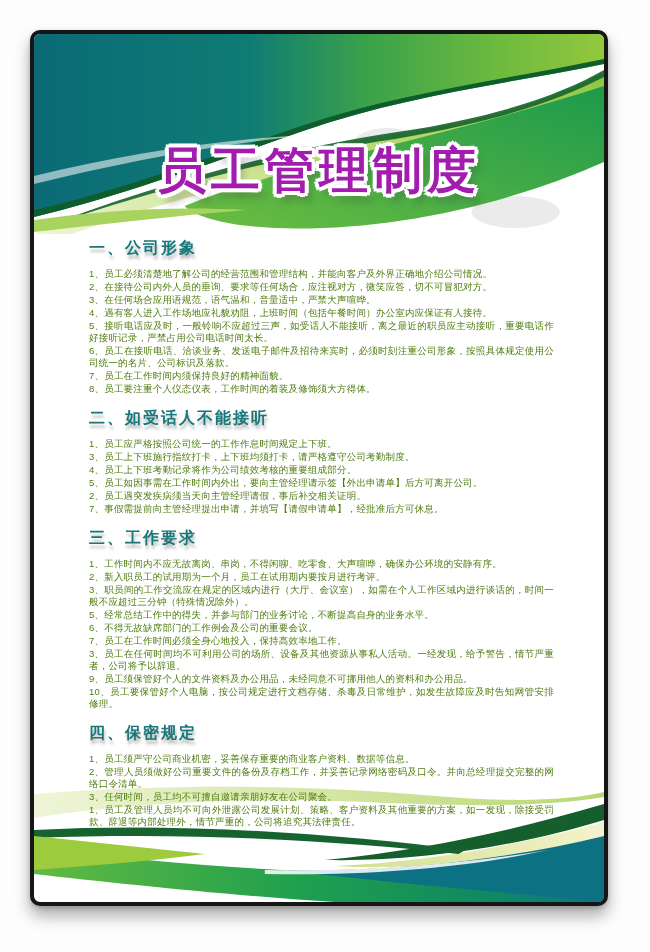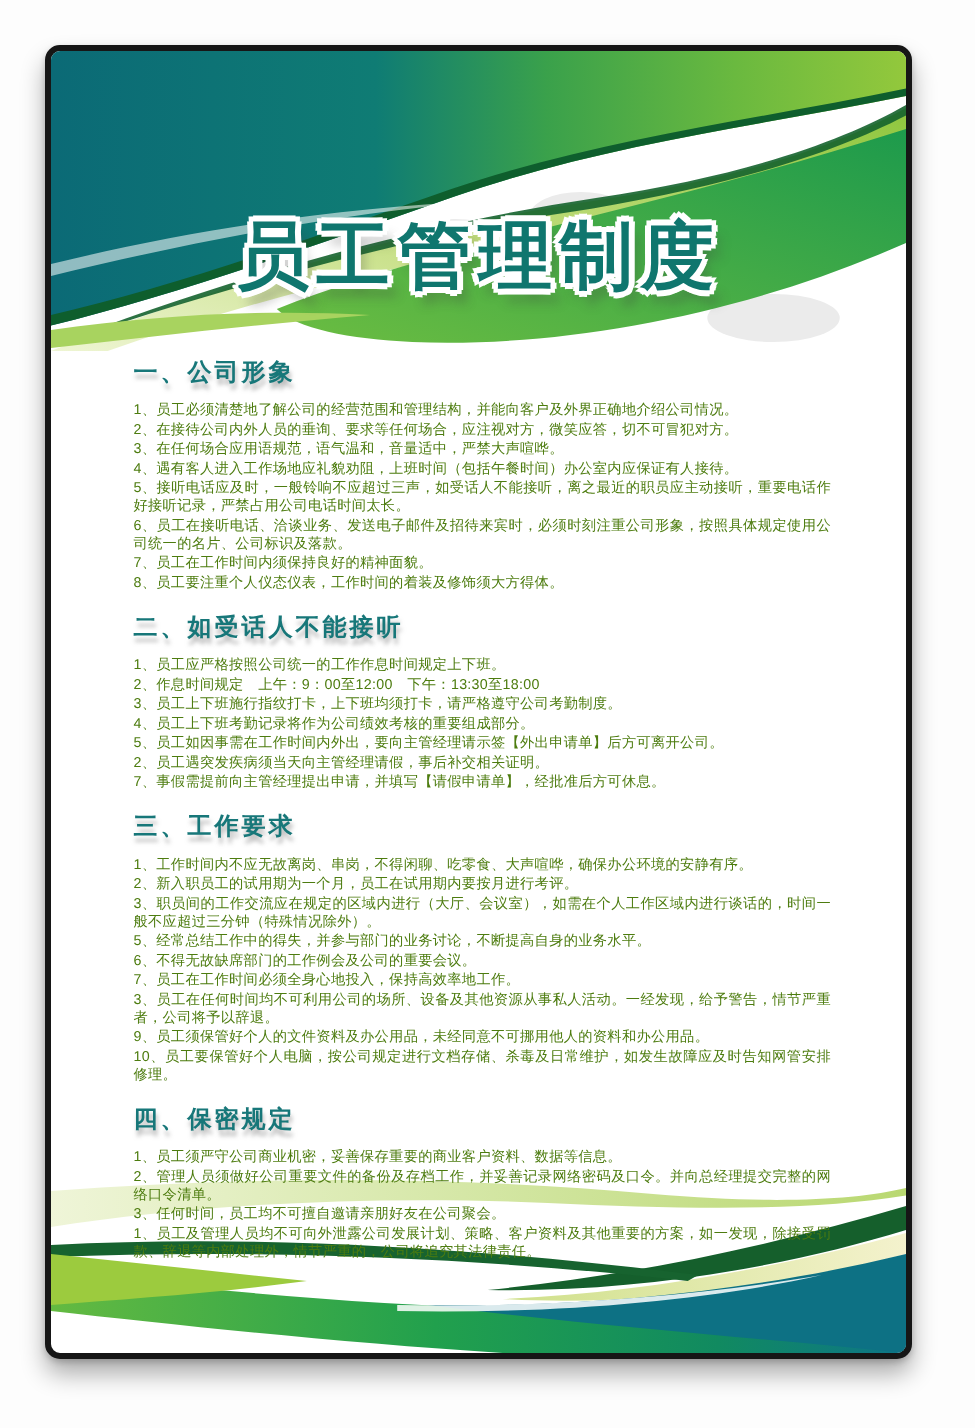--- a/index.html
+++ b/index.html
@@ -12,21 +12,21 @@
     position:absolute;left:30px;top:30px;width:578px;height:876px;
     box-sizing:border-box;border:4px solid #161616;border-radius:10px;
     background:#ffffff;overflow:hidden;
     box-shadow:0 10px 16px rgba(0,0,0,0.32), 0 2px 4px rgba(0,0,0,0.18);
   }
   .header-art{position:absolute;top:0;left:0;width:100%;height:200px;z-index:1;}
   .header-art svg,.footer-art svg{display:block;width:100%;height:100%;}
   .poster-title{
     position:absolute;top:104px;left:0;width:100%;z-index:3;
     text-align:center;font-size:49px;font-weight:bold;letter-spacing:5px;
-    color:#0f766e;
+    color:#a21caf;
     text-shadow:
       -3px -3px 0 #fff, 3px -3px 0 #fff, -3px 3px 0 #fff, 3px 3px 0 #fff,
       -4px 0 0 #fff, 4px 0 0 #fff, 0 -4px 0 #fff, 0 4px 0 #fff,
       6px 9px 7px rgba(60,60,60,0.35);
   }
   .content{
     position:absolute;top:200px;left:0;width:100%;z-index:2;
     box-sizing:border-box;padding:2px 50px 0 55px;
   }
   .section{margin-bottom:4px;}
@@ -111,21 +111,20 @@
           <div class="item">6、员工在接听电话、洽谈业务、发送电子邮件及招待来宾时，必须时刻注重公司形象，按照具体规定使用公司统一的名片、公司标识及落款。</div>
           <div class="item">7、员工在工作时间内须保持良好的精神面貌。</div>
           <div class="item">8、员工要注重个人仪态仪表，工作时间的着装及修饰须大方得体。</div>
         </div>
     </div>
 
     <div class="section">
       <div class="section-heading">二、如受话人不能接听</div>
       <div class="items">
           <div class="item">1、员工应严格按照公司统一的工作作息时间规定上下班。</div>
-          <div class="item">2、作息时间规定　上午：9：00至12:00　下午：13:30至18:00</div>
           <div class="item">3、员工上下班施行指纹打卡，上下班均须打卡，请严格遵守公司考勤制度。</div>
           <div class="item">4、员工上下班考勤记录将作为公司绩效考核的重要组成部分。</div>
           <div class="item">5、员工如因事需在工作时间内外出，要向主管经理请示签【外出申请单】后方可离开公司。</div>
           <div class="item">2、员工遇突发疾病须当天向主管经理请假，事后补交相关证明。</div>
           <div class="item">7、事假需提前向主管经理提出申请，并填写【请假申请单】，经批准后方可休息。</div>
         </div>
     </div>
 
     <div class="section">
       <div class="section-heading">三、工作要求</div>

